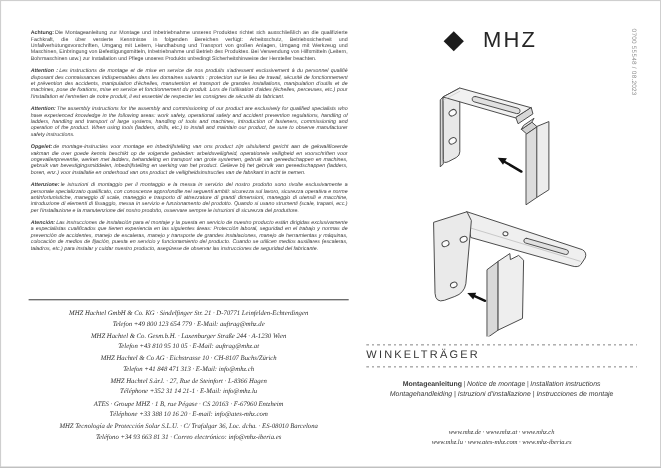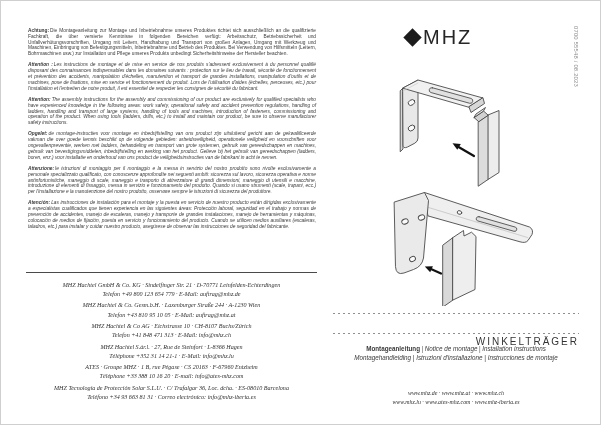--- a/index.html
+++ b/index.html
@@ -16,36 +16,36 @@
   .warn.it{font-style:italic;}
   .lead{font-weight:bold;margin-right:2px;}
   .rule{position:absolute;left:25px;top:271px;width:291px;height:0;border-top:1px solid #4a4a4a;}
   
   .addr-wrap{position:absolute;left:25px;top:279px;width:291px;height:138px;}
   .addr-inner{width:582px;transform:scale(0.5);transform-origin:0 0;
     font-family:"Liberation Serif",serif;font-style:italic;font-size:12.2px;
     line-height:18.6px;text-align:center;color:#2f2f2f;}
   .addr{margin-bottom:4px;}
   
-  .logo{position:absolute;left:405px;top:25px;display:flex;align-items:center;gap:4px;}
+  .logo{position:absolute;left:405px;top:25px;display:flex;align-items:center;gap:20px;}
   .diamond{width:13px;height:13px;background:#1c1c1c;transform:rotate(45deg);flex:0 0 auto;}
   .brand{font-size:20px;letter-spacing:2px;color:#262626;font-weight:400;}
   
   .code-wrap{position:absolute;left:572px;top:25px;width:14px;height:150px;}
   .code-inner{writing-mode:vertical-rl;font-size:11.5px;letter-spacing:.5px;color:#8a8a8a;
     transform:scale(0.5);transform-origin:0 0;white-space:nowrap;}
   
   .diagrams{position:absolute;left:330px;top:60px;}
   
   .dash{position:absolute;left:332px;width:246px;height:1.4px;
     background:repeating-linear-gradient(90deg,#8f8f8f 0 2.4px,transparent 2.4px 5px);}
   .dash.top{top:312px;}
   .dash.bottom{top:332px;}
-  .product-title{position:absolute;left:332px;top:316px;width:246px;text-align:right;
-    font-size:10px;letter-spacing:2px;color:#333;margin-top:19px;}
+  .product-title{position:absolute;left:332px;top:316px;width:246px;text-align:left;
+    font-size:10px;letter-spacing:2px;color:#333;}
   
   .sub-wrap{position:absolute;left:330px;top:343px;width:250px;}
   .sub-inner{width:500px;transform:scale(0.5);transform-origin:0 0;text-align:center;
     font-size:12.6px;line-height:19px;color:#3a3a3a;}
   .sub-de{font-weight:bold;}
   .sub-it{font-style:italic;}
   .sub-sep{margin:0 3px;color:#555;}
   
   .web-wrap{position:absolute;left:330px;top:387px;width:250px;}
   .web-inner{width:500px;transform:scale(0.5);transform-origin:0 0;text-align:center;

